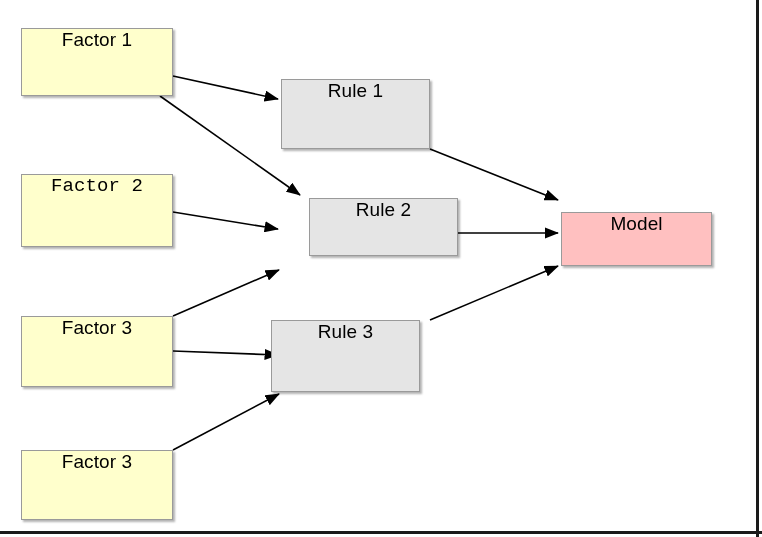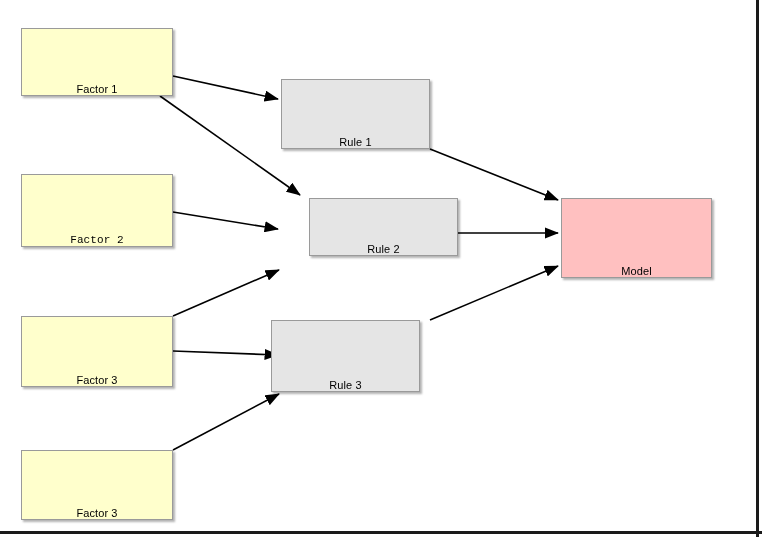--- a/index.html
+++ b/index.html
@@ -38,23 +38,23 @@
     top: 0;
     width: 762px;
     height: 537px;
   }
   .node {
     position: absolute;
     box-sizing: border-box;
     border: 1px solid #9a9a9a;
     box-shadow: 2px 2px 2px rgba(0,0,0,0.30);
     display: flex;
-    align-items: flex-end;
+    align-items: flex-start;
     justify-content: center;
-    font-size: 11px;
+    font-size: 19px;
     color: #000000;
     letter-spacing: 0.1px;
     user-select: none;
   }
   .node.factor { background: #ffffcc; }
   .node.rule   { background: #e5e5e5; }
   .node.model  { background: #ffc0c0; }
   .node-label { pointer-events: none; }
 </style>
 </head>
@@ -96,20 +96,20 @@
       </div>
       <div class="node rule" style="left: 281px; top: 79px; width: 149px; height: 70px;">
         <span class="node-label">Rule 1</span>
       </div>
       <div class="node rule" style="left: 281px; top: 198px; width: 149px; height: 58px; margin-left: 28px;">
         <span class="node-label">Rule 2</span>
       </div>
       <div class="node rule" style="left: 271px; top: 320px; width: 149px; height: 72px;">
         <span class="node-label">Rule 3</span>
       </div>
-      <div class="node model" style="left: 561px; top: 198px; width: 151px; height: 80px;">
+      <div class="node model" style="left: 561px; top: 212px; width: 151px; height: 54px;">
         <span class="node-label">Model</span>
       </div>
     </div>
 
   <div class="frame-right"></div>
   <div class="frame-bottom"></div>
 </div>
 
 </body></html>

